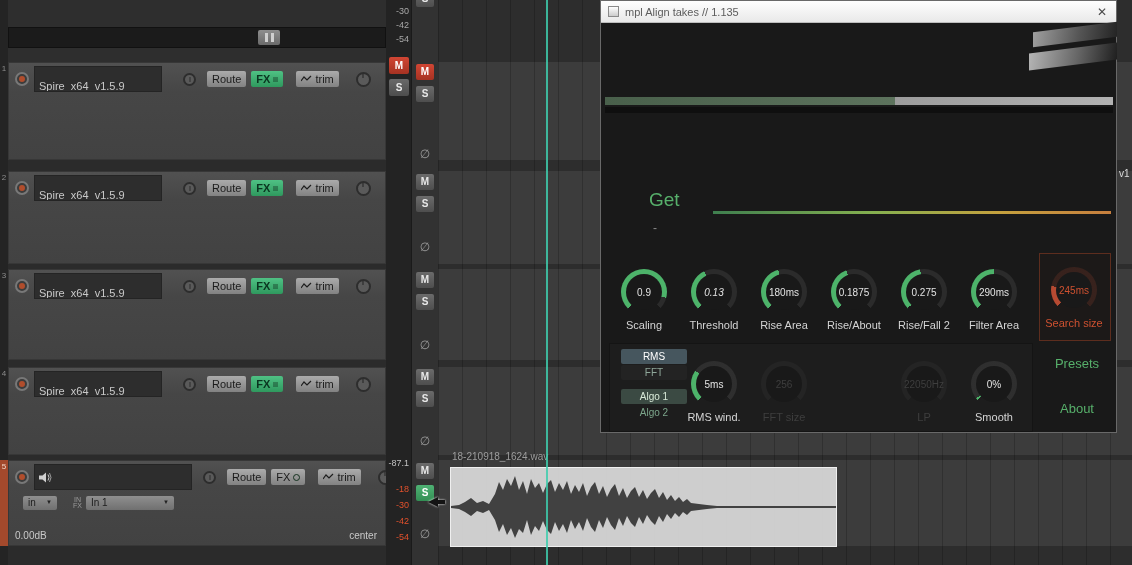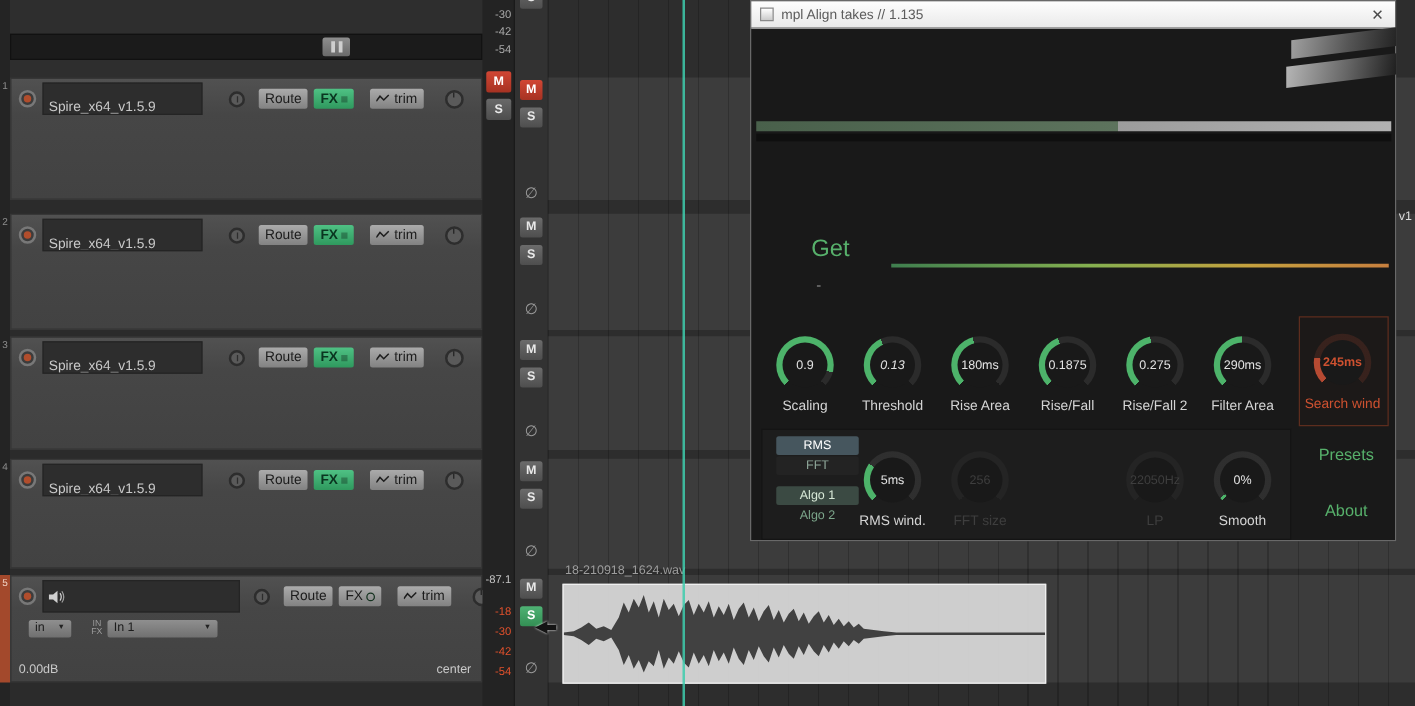--- a/index.html
+++ b/index.html
@@ -360,47 +360,47 @@
           </div>
         </div>
       <div class="klabel">Rise Area</div>
     </div>
     <div class="knob" style="left:221px;top:268px">
       <div class="arc" style="background: conic-gradient(from 225deg, rgb(77, 179, 106) 115deg, rgba(255, 255, 255, 0.08) 115deg, rgba(255, 255, 255, 0.08) 270deg, transparent 270deg);">
           <div class="dial">
             <span>0.1875</span>
           </div>
         </div>
-      <div class="klabel">Rise/Fall</div>
+      <div class="klabel">Rise/About</div>
     </div>
     <div class="knob" style="left:291px;top:268px">
       <div class="arc" style="background: conic-gradient(from 225deg, rgb(77, 179, 106) 125deg, rgba(255, 255, 255, 0.08) 125deg, rgba(255, 255, 255, 0.08) 270deg, transparent 270deg);">
           <div class="dial">
             <span>0.275</span>
           </div>
         </div>
       <div class="klabel">Rise/Fall 2</div>
     </div>
     <div class="knob" style="left:361px;top:268px">
       <div class="arc" style="background: conic-gradient(from 225deg, rgb(77, 179, 106) 135deg, rgba(255, 255, 255, 0.08) 135deg, rgba(255, 255, 255, 0.08) 270deg, transparent 270deg);">
           <div class="dial">
             <span>290ms</span>
           </div>
         </div>
       <div class="klabel">Filter Area</div>
     </div>
 
     <div id="searchbox"></div>
     <div class="knob red" style="left:441px;top:266px">
-      <div class="arc" style="background: conic-gradient(from 225deg, rgb(182, 74, 50) 55deg, rgba(182, 74, 50, 0.18) 55deg, rgba(182, 74, 50, 0.18) 270deg, transparent 270deg); font-weight: bold;">
+      <div class="arc" style="background: conic-gradient(from 225deg, rgb(182, 74, 50) 55deg, rgba(182, 74, 50, 0.18) 55deg, rgba(182, 74, 50, 0.18) 270deg, transparent 270deg);">
           <div class="dial">
             <span>245ms</span>
           </div>
         </div>
-      <div class="klabel">Search wind</div>
+      <div class="klabel">Search size</div>
     </div>
 
     <div id="lowerpanel"></div>
     <div class="tbtn on" style="top:348px">RMS</div>
     <div class="tbtn off" style="top:364px">FFT</div>
     <div class="tbtn algo-on" style="top:388px">Algo 1</div>
     <div class="tbtn algo-off" style="top:404px">Algo 2</div>
 
     <div class="knob" style="left:81px;top:360px">
       <div class="arc" style="background: conic-gradient(from 225deg, rgb(77, 179, 106) 80deg, rgba(255, 255, 255, 0.08) 80deg, rgba(255, 255, 255, 0.08) 270deg, transparent 270deg);">

